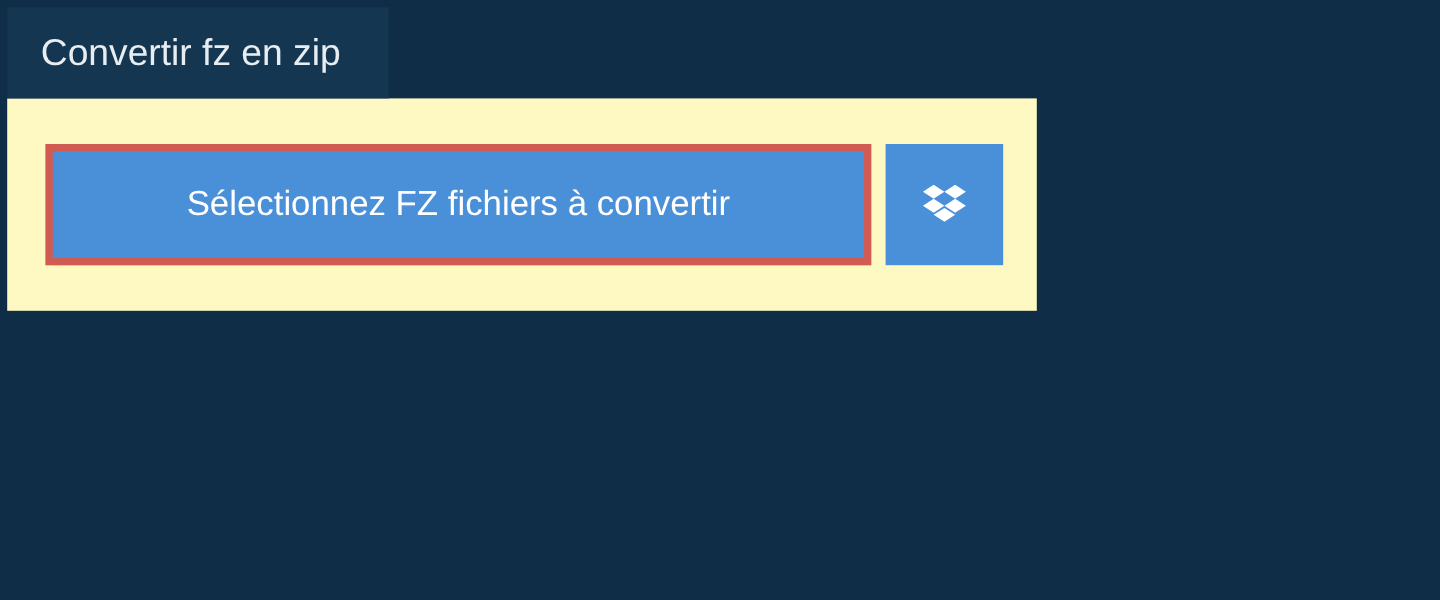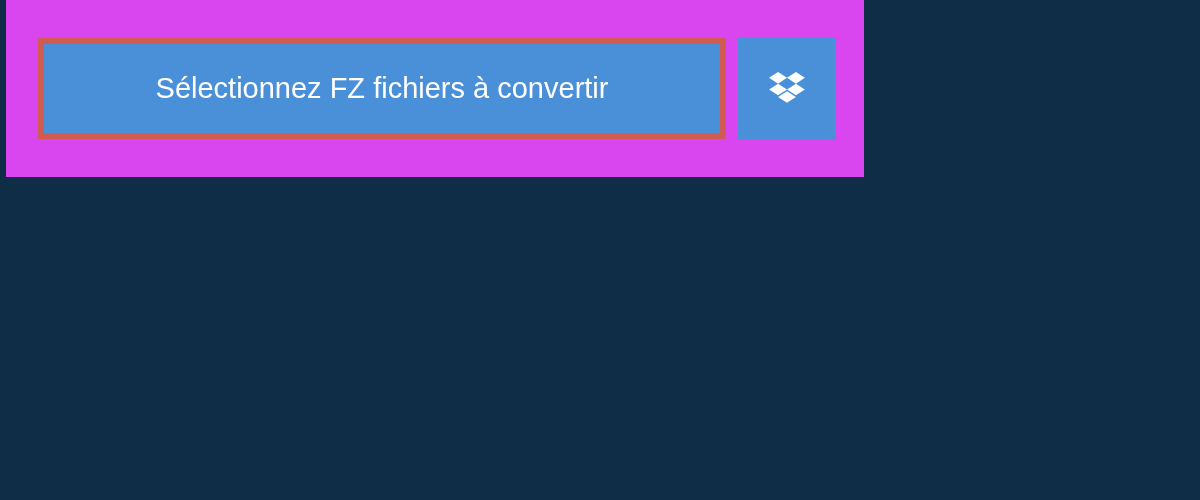--- a/index.html
+++ b/index.html
@@ -21,21 +21,21 @@
       display: inline-block;
       background: #153650;
       color: #e8edf2;
       font-size: 31px;
       font-weight: 300;
       padding: 20px 40px 20px 28px;
       margin-left: 6px;
       margin-top: 6px;
     }
     .panel {
-      background: #d946ef;
+      background: #fef9c3;
       margin: 0 6px;
       padding: 38px 28px 38px 32px;
       width: 858px;
     }
     .button-row {
       display: flex;
       gap: 12px;
       align-items: stretch;
     }
     .select-button {
@@ -64,20 +64,23 @@
     .dropbox-icon {
       width: 36px;
       height: 34px;
       fill: #ffffff;
     }
   </style>
 </head>
 <body>
 
 <div class="container">
+  <div class="tab">
+    <span>Convertir fz en zip</span>
+  </div>
   <div class="panel">
     <div class="button-row">
       <button class="select-button">
         <span>Sélectionnez FZ fichiers à convertir</span>
       </button>
       <button class="dropbox-button">
         <svg class="dropbox-icon" viewBox="0 0 40 38">
           <path d="M10 0 L20 6.5 L10 13 L0 6.5 Z"></path>
           <path d="M30 0 L40 6.5 L30 13 L20 6.5 Z"></path>
           <path d="M0 19.5 L10 13 L20 19.5 L10 26 Z"></path>

